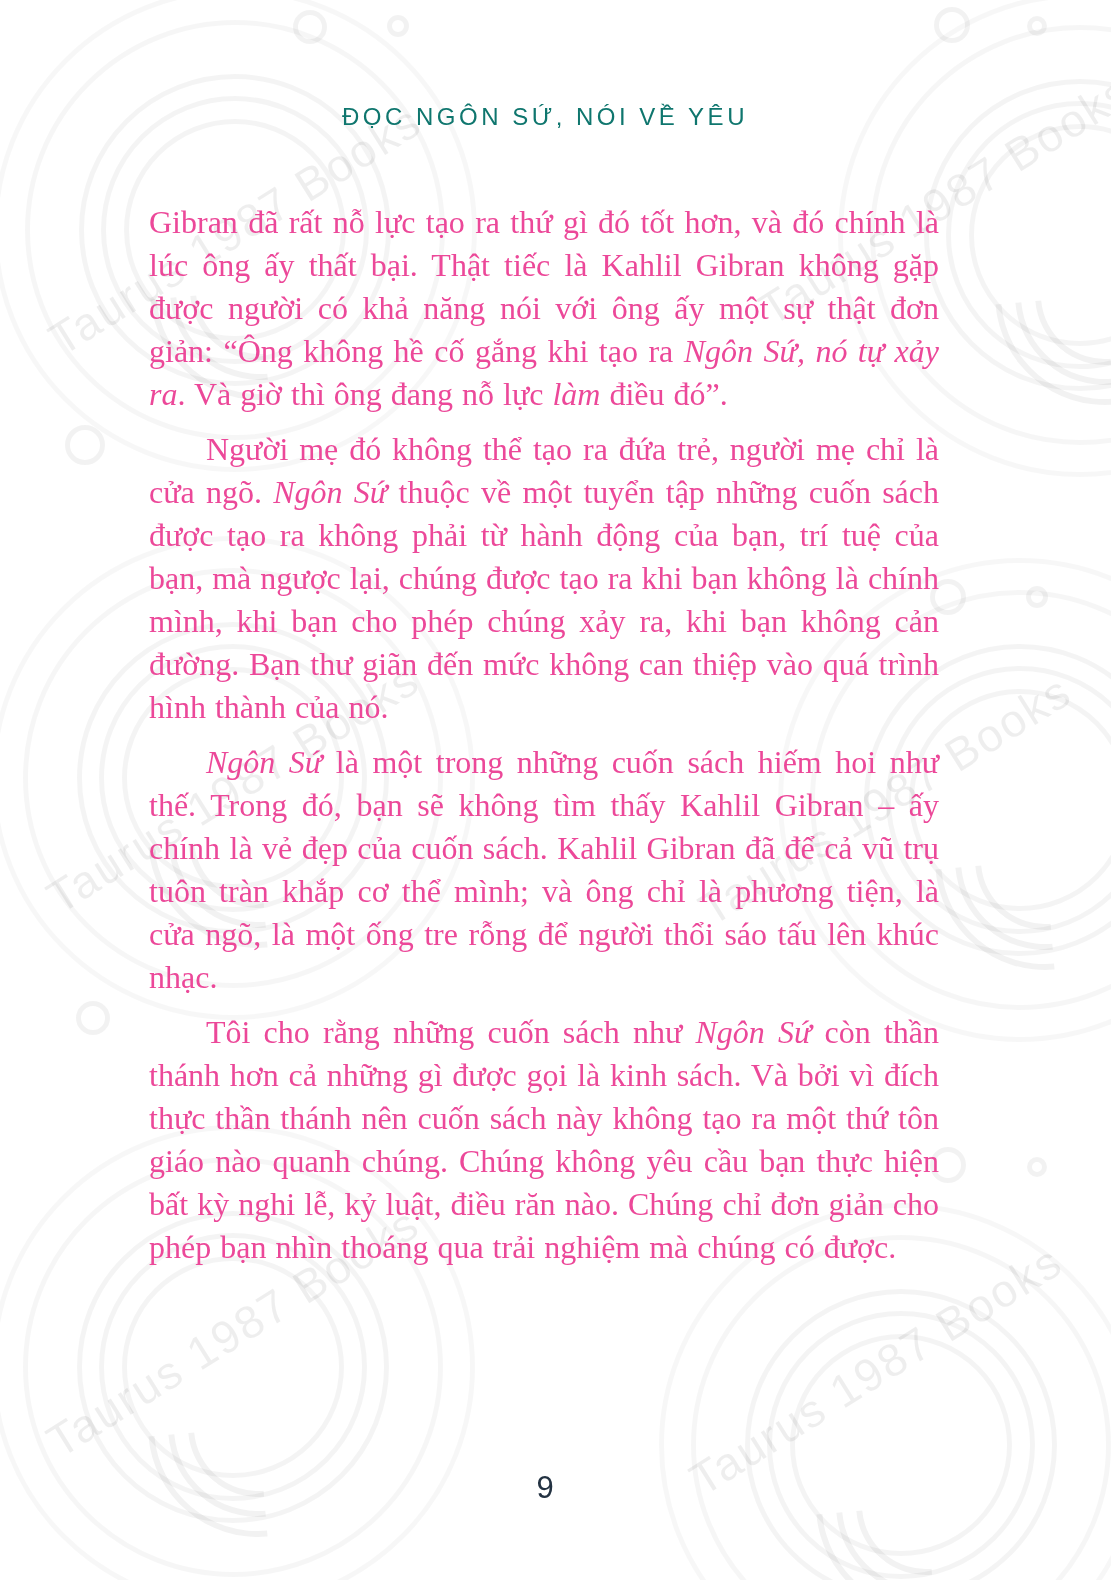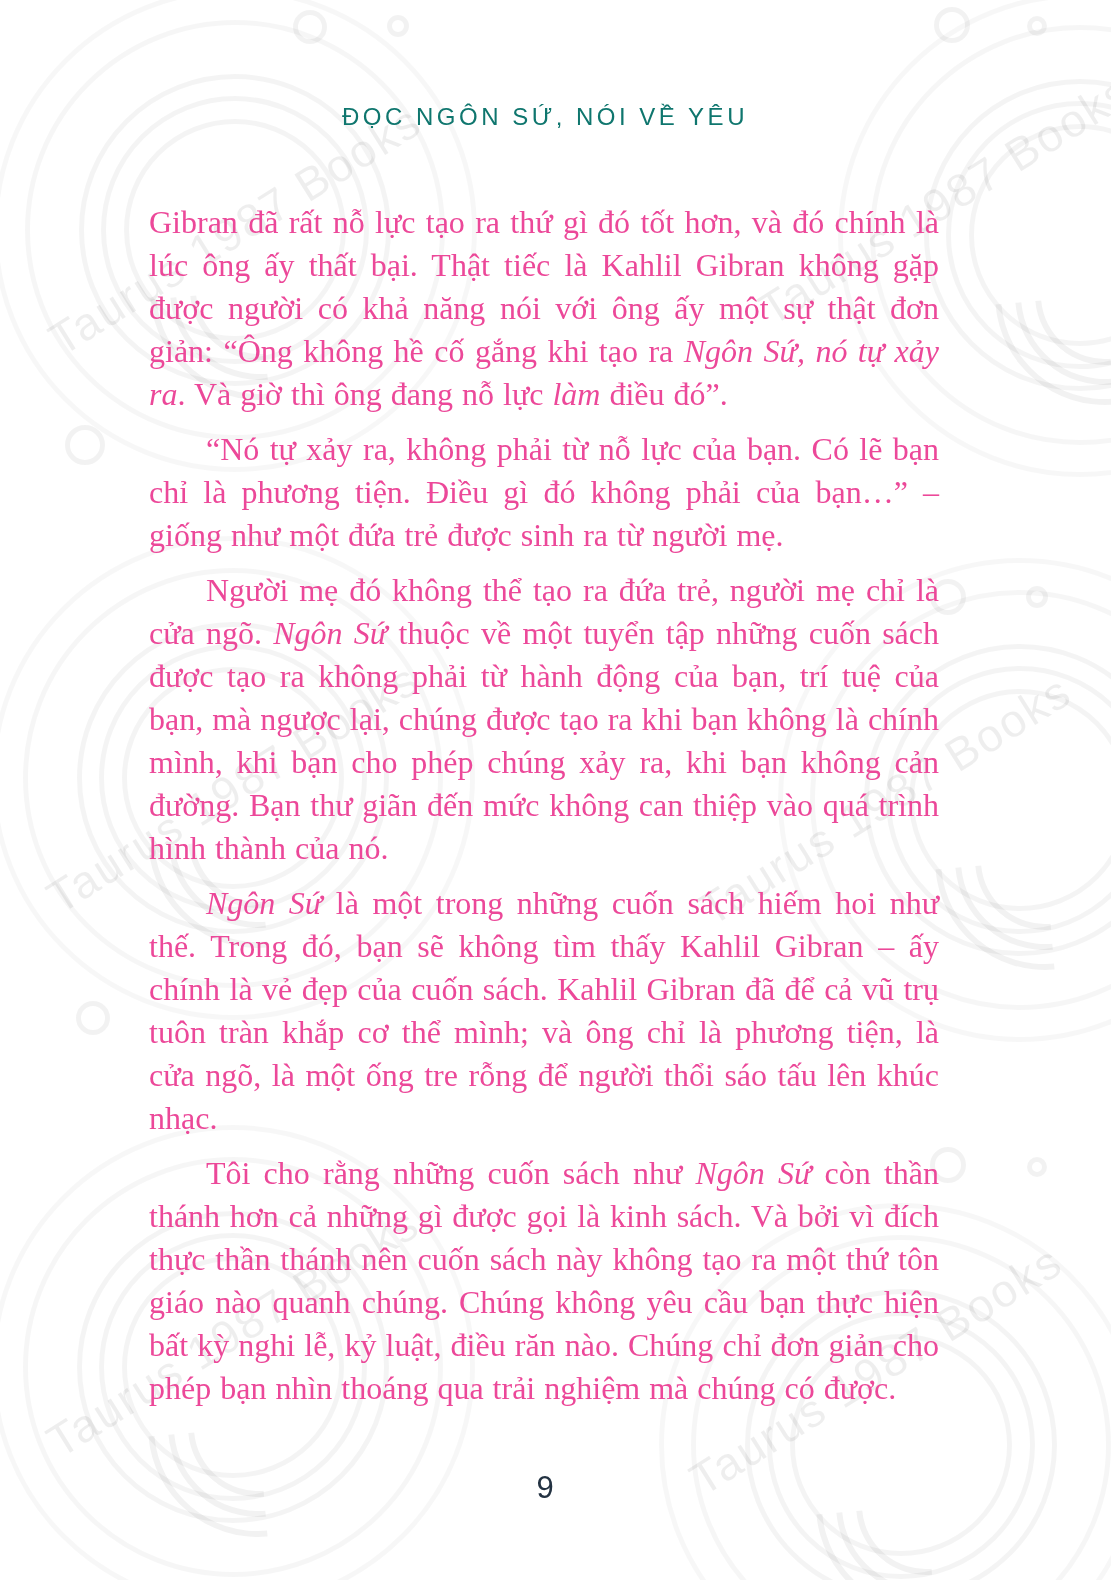--- a/index.html
+++ b/index.html
@@ -167,20 +167,19 @@
   <i class="small-circle" style="left:93px;top:1018px;width:34px;height:34px;"></i>
   <i class="small-circle" style="left:948px;top:1165px;width:36px;height:36px;"></i>
   <i class="small-circle" style="left:1037px;top:1167px;width:20px;height:20px;"></i>
 </div>
 
 <div class="content-layer">
   <div class="chapter-header">ĐỌC NGÔN SỨ, NÓI VỀ YÊU</div>
 
   <div class="body-text">
       <p class="para first"><span>Gibran đã rất nỗ lực tạo ra thứ gì đó tốt hơn, và đó chính là lúc ông ấy thất bại. Thật tiếc là Kahlil Gibran không gặp được người có khả năng nói với ông ấy một sự thật đơn giản: “Ông không hề cố gắng khi tạo ra </span><span class="it">Ngôn Sứ, nó tự xảy ra</span><span>. Và giờ thì ông đang nỗ lực </span><span class="it">làm</span><span> điều đó”.</span></p>
-      <p class="para"><span>“Nó tự xảy ra, không phải từ nỗ lực của bạn. Có lẽ bạn chỉ là phương tiện. Điều gì đó không phải của bạn…” – giống như một đứa trẻ được sinh ra từ người mẹ.</span></p>
       <p class="para"><span>Người mẹ đó không thể tạo ra đứa trẻ, người mẹ chỉ là cửa ngõ. </span><span class="it">Ngôn Sứ</span><span> thuộc về một tuyển tập những cuốn sách được tạo ra không phải từ hành động của bạn, trí tuệ của bạn, mà ngược lại, chúng được tạo ra khi bạn không là chính mình, khi bạn cho phép chúng xảy ra, khi bạn không cản đường. Bạn thư giãn đến mức không can thiệp vào quá trình hình thành của nó.</span></p>
       <p class="para"><span class="it">Ngôn Sứ</span><span> là một trong những cuốn sách hiếm hoi như thế. Trong đó, bạn sẽ không tìm thấy Kahlil Gibran – ấy chính là vẻ đẹp của cuốn sách. Kahlil Gibran đã để cả vũ trụ tuôn tràn khắp cơ thể mình; và ông chỉ là phương tiện, là cửa ngõ, là một ống tre rỗng để người thổi sáo tấu lên khúc nhạc.</span></p>
       <p class="para"><span>Tôi cho rằng những cuốn sách như </span><span class="it">Ngôn Sứ</span><span> còn thần thánh hơn cả những gì được gọi là kinh sách. Và bởi vì đích thực thần thánh nên cuốn sách này không tạo ra một thứ tôn giáo nào quanh chúng. Chúng không yêu cầu bạn thực hiện bất kỳ nghi lễ, kỷ luật, điều răn nào. Chúng chỉ đơn giản cho phép bạn nhìn thoáng qua trải nghiệm mà chúng có được.</span></p>
     </div>
 
   <div class="page-number">9</div>
 </div>
 
 </body></html>

